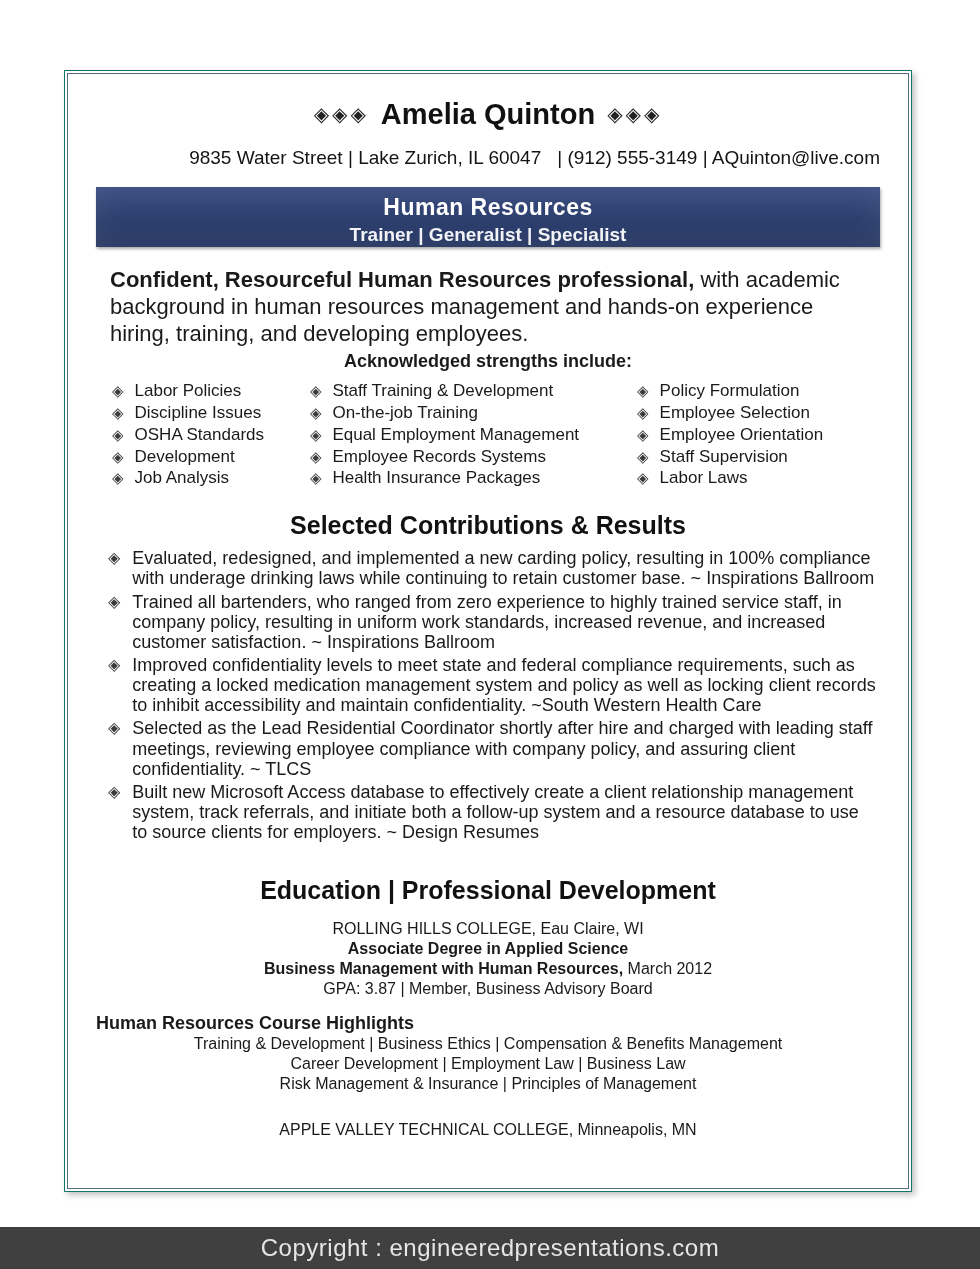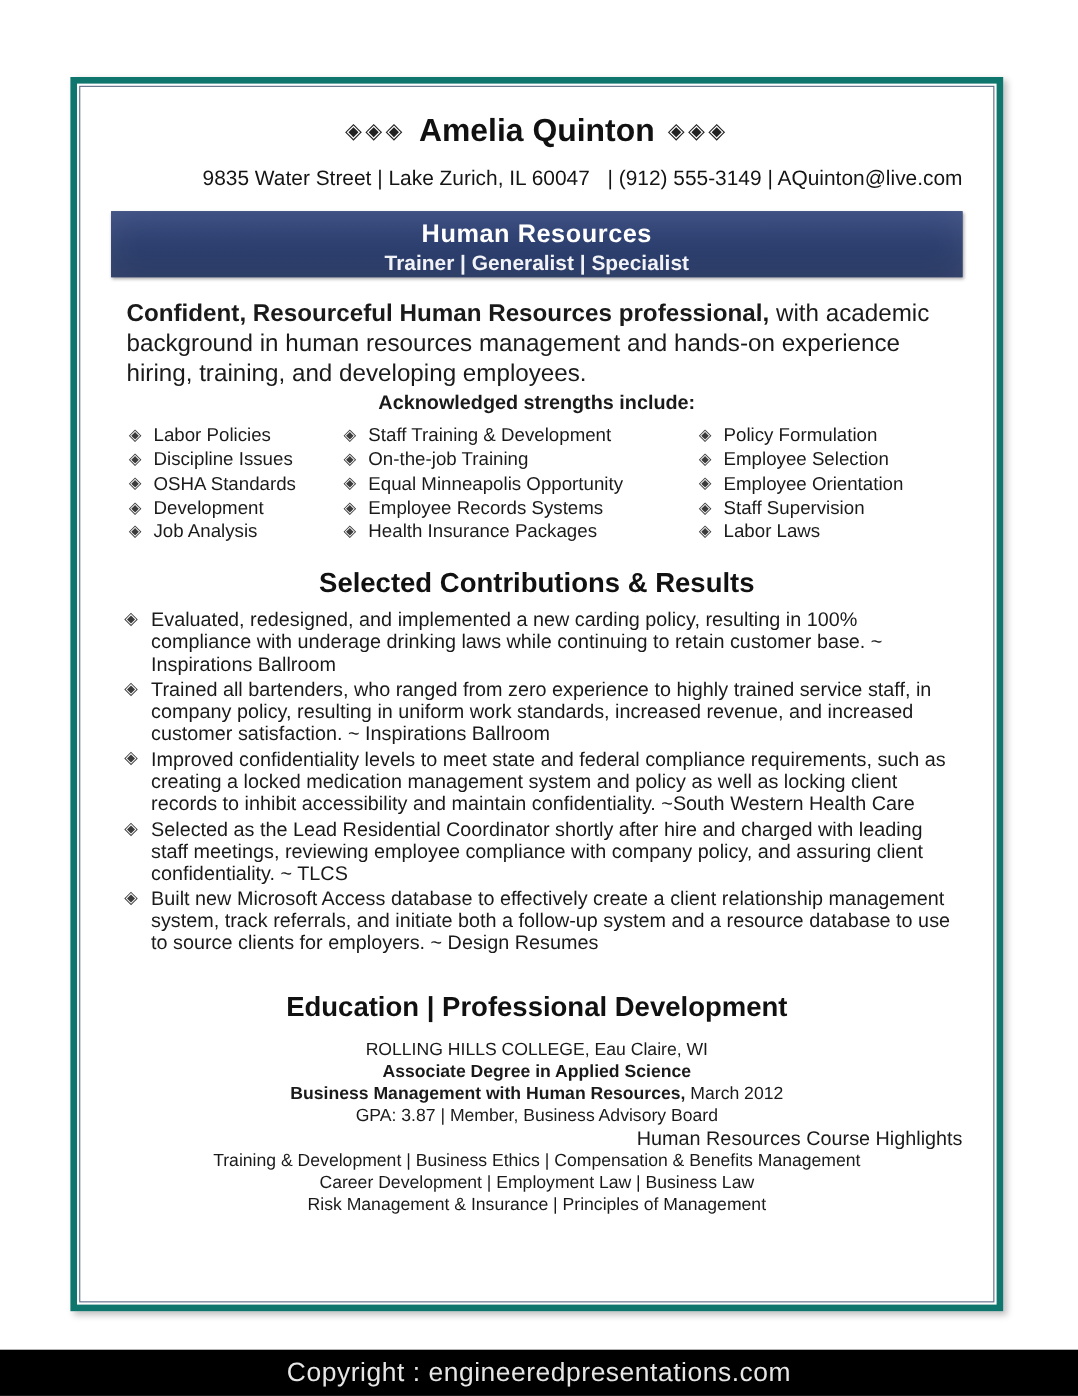--- a/index.html
+++ b/index.html
@@ -3,21 +3,21 @@
 <meta charset="utf-8">
 <style>
   html, body { margin: 0; padding: 0; background: #ffffff; }
   body { font-family: "Liberation Sans", sans-serif; color: #1a1a1a; }
   .page {
     position: relative; width: 980px; height: 1269px;
     background: #ffffff; overflow: hidden;
   }
   .frame {
     position: absolute; left: 64px; top: 70px; width: 848px; height: 1122px;
-    border: 6px solid #0f766e; padding: 2px; box-sizing: border-box;
+    border: 1px solid #0f766e; padding: 2px; box-sizing: border-box;
     background: #ffffff; box-shadow: 3px 3px 6px rgba(0,0,0,0.25);
   }
   .frame-inner {
     border: 1px solid #5a6a86; height: 100%; box-sizing: border-box;
     padding: 14px 28px 0 28px; overflow: hidden;
   }
   .name-line {
     margin: 10px 0 0 0; text-align: center;
     font-size: 29px; font-weight: bold; color: #111;
   }
@@ -53,25 +53,25 @@
     margin: 0; padding: 0;
   }
   .contrib-heading { margin-top: 22px; margin-bottom: 8px; }
   .edu-heading { margin-top: 34px; margin-bottom: 14px; }
   .contrib-list { list-style: none; margin: 0; padding: 0 0 0 12px; }
   .contrib-item { font-size: 18px; line-height: 1.1; margin-bottom: 3px; }
   .contrib-item .bullet { font-size: 16px; margin-right: 12px; line-height: 1.25; }
   .contrib-item .text { flex: 1 1 auto; line-height: 1.12; padding-right: 2px; }
   .edu-line { text-align: center; font-size: 16px; line-height: 1.25; }
   .bold { font-weight: bold; }
-  .course-heading { text-align: right; font-weight: normal; font-size: 18px; }
+  .course-heading { text-align: left; font-weight: bold; font-size: 18px; margin-top: 14px; }
   .school2 { margin-top: 26px; }
   .footer-bar {
     position: absolute; left: 0; bottom: 0; width: 100%; height: 42px;
-    background: #000000; color: #e6e6e6; display: flex;
+    background: #404040; color: #e6e6e6; display: flex;
     align-items: center; justify-content: center; font-size: 24px; letter-spacing: 0.5px;
   }
 </style>
 </head>
 <body>
 
 <div class="page">
   <div class="frame">
     <div class="frame-inner">
 
@@ -121,21 +121,21 @@
           <li class="strength-item">
               <span class="bullet">◈</span>
               <span>Staff Training &amp; Development</span>
             </li>
           <li class="strength-item">
               <span class="bullet">◈</span>
               <span>On-the-job Training</span>
             </li>
           <li class="strength-item">
               <span class="bullet">◈</span>
-              <span>Equal Minneapolis Opportunity</span>
+              <span>Equal Employment Management</span>
             </li>
           <li class="strength-item">
               <span class="bullet">◈</span>
               <span>Employee Records Systems</span>
             </li>
           <li class="strength-item">
               <span class="bullet">◈</span>
               <span>Health Insurance Packages</span>
             </li>
         </ul>
@@ -195,20 +195,21 @@
       <div class="edu-line">
         <span class="bold">Business Management with Human Resources,</span><span> March 2012</span>
       </div>
       <div class="edu-line">GPA: 3.87 | Member, Business Advisory Board</div>
 
       <div class="course-heading">Human Resources Course Highlights</div>
       <div class="edu-line">Training &amp; Development | Business Ethics | Compensation &amp; Benefits Management</div>
       <div class="edu-line">Career Development | Employment Law | Business Law</div>
       <div class="edu-line">Risk Management &amp; Insurance | Principles of Management</div>
 
+      <div class="edu-line school2">APPLE VALLEY TECHNICAL COLLEGE, Minneapolis, MN</div>
 
     </div>
   </div>
 
   <div class="footer-bar">
     <span>Copyright : engineeredpresentations.com</span>
   </div>
 </div>
 
 </body></html>

